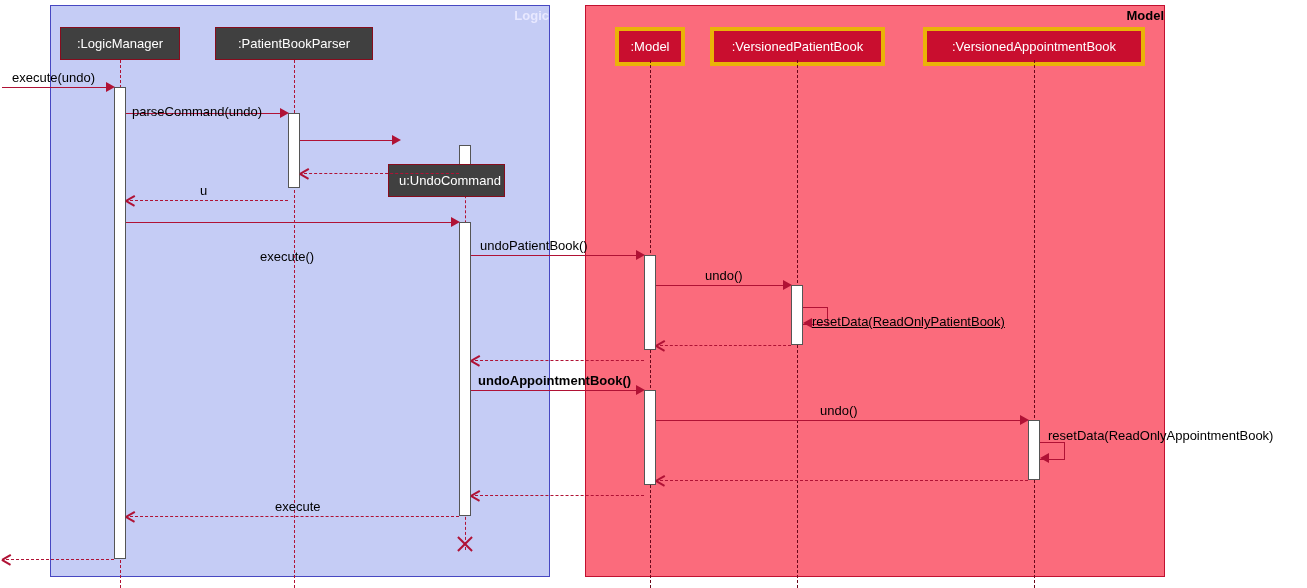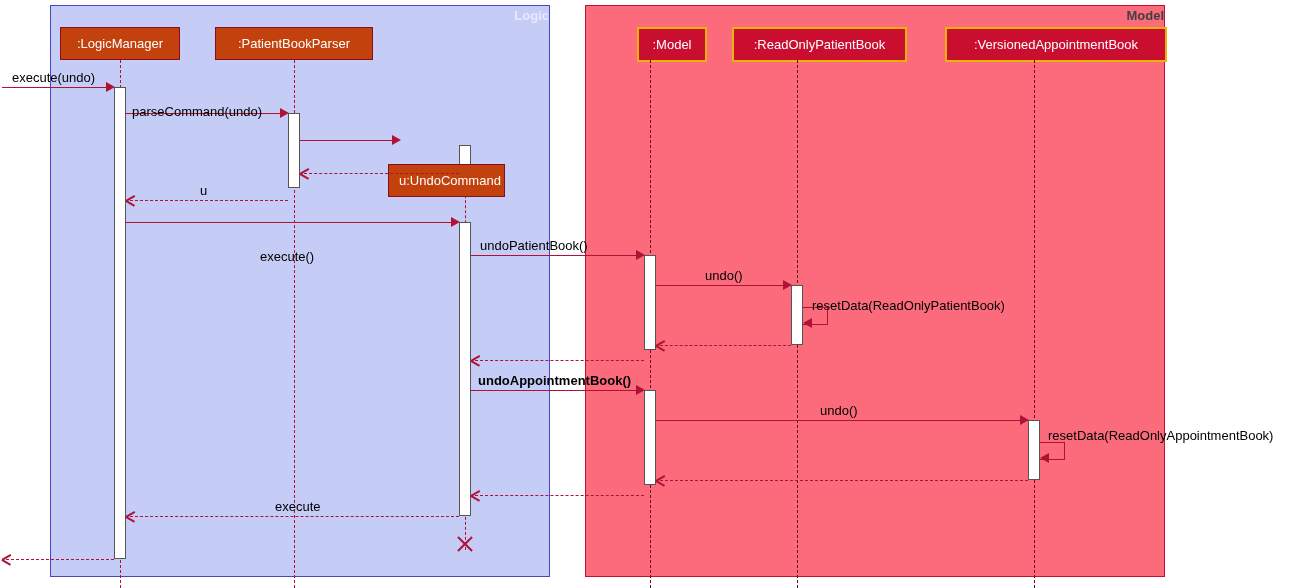--- a/index.html
+++ b/index.html
@@ -18,31 +18,31 @@
   }
   .box-title {
     position: absolute;
     top: 2px; left: 0; right: 0;
     text-align: right;
     font-weight: bold;
   }
   .logic-box { background: #c5ccf5; border-color: #4747c2; }
   .logic-box .box-title { color: #e8e8ff; }
   .model-box { background: #fb6b7c; border-color: #c11030; }
-  .model-box .box-title { color: #404040; }
+  .model-box .box-title { color: #000000; }
   .participant {
     position: absolute;
     color: #fff;
     text-align: center;
     padding: 8px 10px;
     box-sizing: border-box;
     white-space: nowrap;
   }
-  .p-logic { background: #c2410c; border: 1px solid #870c1d; }
-  .p-model { background: #c90e2f; border: 2px solid #eab308; margin-left: 22px; }
+  .p-logic { background: #404040; border: 1px solid #870c1d; }
+  .p-model { background: #c90e2f; border: 4px solid #eab308; }
   .lifeline {
     position: absolute;
     border-left: 1.5px dashed;
     width: 0;
   }
   .ll-logic { border-color: #b01235; }
   .ll-model { border-color: #6a0719; }
   .activation {
     position: absolute;
     background: #fff;
@@ -107,21 +107,21 @@
   <div class="box logic-box" style="left:50px; top:5px; width:500px; height:572px;">
     <div class="box-title">Logic</div>
   </div>
   <div class="box model-box" style="left:585px; top:5px; width:580px; height:572px;">
     <div class="box-title">Model</div>
   </div>
 
   <div class="participant p-logic" style="left:60px; top:27px; width:120px;">:LogicManager</div>
   <div class="participant p-logic" style="left:215px; top:27px; width:158px;">:PatientBookParser</div>
   <div class="participant p-model" style="left:615px; top:27px; width:70px;">:Model</div>
-  <div class="participant p-model" style="left:710px; top:27px; width:175px;">:ReadOnlyPatientBook</div>
+  <div class="participant p-model" style="left:710px; top:27px; width:175px;">:VersionedPatientBook</div>
   <div class="participant p-model" style="left:923px; top:27px; width:222px;">:VersionedAppointmentBook</div>
 
   <div class="lifeline ll-logic" style="left:120px; top:60px; height:528px;"></div>
   <div class="lifeline ll-logic" style="left:294px; top:60px; height:528px;"></div>
   <div class="lifeline ll-logic" style="left:465px; top:155px; height:395px;"></div>
   <div class="lifeline ll-model" style="left:650px; top:60px; height:528px;"></div>
   <div class="lifeline ll-model" style="left:797px; top:60px; height:528px;"></div>
   <div class="lifeline ll-model" style="left:1034px; top:60px; height:528px;"></div>
 
   <div class="activation" style="left:114px; top:87px; height:472px;"></div>
@@ -160,21 +160,21 @@
   <div class="arrow-line" style="left:471px; top:255px; width:169px;"></div>
   <div class="arrow-head-r" style="left:636px; top:250px;"></div>
   <div class="msg" style="left:480px; top:238px;">undoPatientBook()</div>
 
   <div class="arrow-line" style="left:656px; top:285px; width:131px;"></div>
   <div class="arrow-head-r" style="left:783px; top:280px;"></div>
   <div class="msg" style="left:705px; top:268px;">undo()</div>
 
   <div class="self-loop" style="left:803px; top:307px; height:16px;"></div>
   <div class="arrow-head-l" style="left:803px; top:318px;"></div>
-  <div class="msg" style="left:812px; top:298px;">resetData(ReadOnlyPatientBook)</div>
+  <div class="msg" style="left:812px; top:314px;text-decoration:underline;">resetData(ReadOnlyPatientBook)</div>
 
   <div class="arrow-line dashed" style="left:660px; top:345px; width:131px;"></div>
   <div class="arrow-head-open-l" style="left:656px; top:341px;"></div>
 
   <div class="arrow-line dashed" style="left:475px; top:360px; width:169px;"></div>
   <div class="arrow-head-open-l" style="left:471px; top:356px;"></div>
 
   <div class="arrow-line" style="left:471px; top:390px; width:169px;"></div>
   <div class="arrow-head-r" style="left:636px; top:385px;"></div>
   <div class="msg" style="left:478px; top:373px;font-weight:bold;">undoAppointmentBook()</div>

